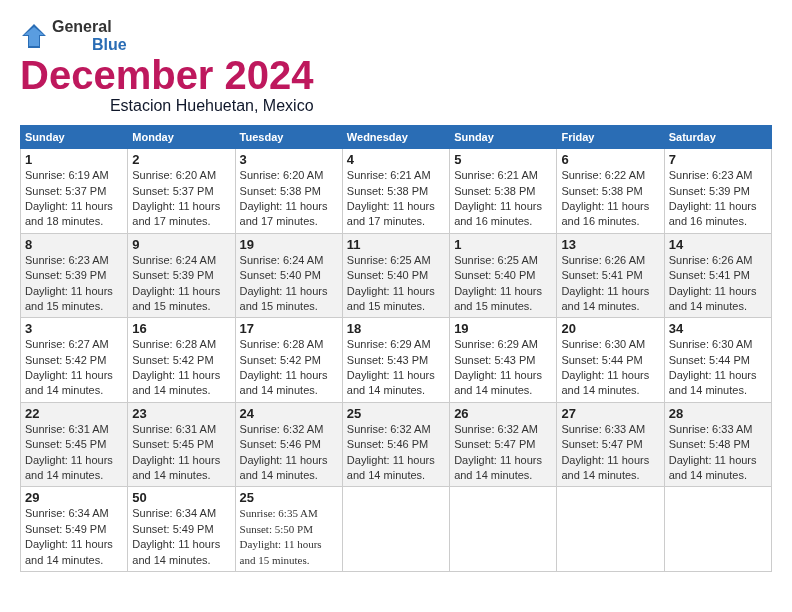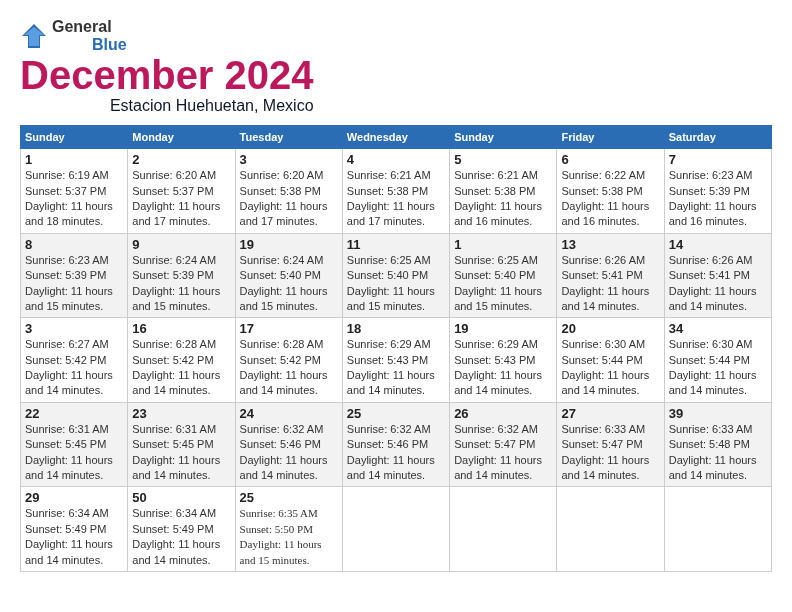--- a/index.html
+++ b/index.html
@@ -327,21 +327,21 @@
 and 14 minutes.</div>
           </td>
           <td>
             <span class="day-num">27</span>
             <div class="day-info" style="white-space: pre-line;">Sunrise: 6:33 AM
 Sunset: 5:47 PM
 Daylight: 11 hours
 and 14 minutes.</div>
           </td>
           <td>
-            <span class="day-num">39</span>
+            <span class="day-num">28</span>
             <div class="day-info" style="white-space: pre-line;">Sunrise: 6:33 AM
 Sunset: 5:48 PM
 Daylight: 11 hours
 and 14 minutes.</div>
           </td>
         </tr>
         <tr>
           <td>
             <span class="day-num">29</span>
             <div class="day-info" style="white-space: pre-line;">Sunrise: 6:34 AM

